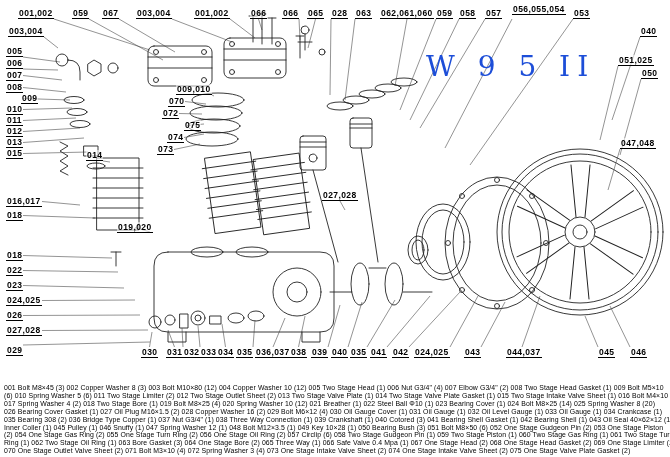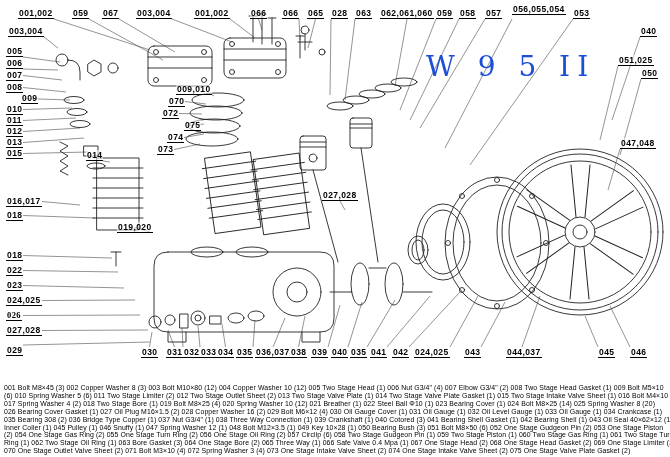--- a/index.html
+++ b/index.html
@@ -307,21 +307,21 @@
     <span class="callout" style="left: 6px; top: 137px;">013</span>
     <span class="callout" style="left: 6px; top: 148px;">015</span>
     <span class="callout" style="left: 86px; top: 150px;">014</span>
     <span class="callout" style="left: 6px; top: 196px;">016,017</span>
     <span class="callout" style="left: 6px; top: 210px;">018</span>
     <span class="callout" style="left: 117px; top: 222px;">019,020</span>
     <span class="callout" style="left: 6px; top: 250px;">018</span>
     <span class="callout" style="left: 6px; top: 265px;">022</span>
     <span class="callout" style="left: 6px; top: 280px;">023</span>
     <span class="callout" style="left: 6px; top: 295px;">024,025</span>
-    <span class="callout" style="left: 6px; top: 310px; font-family: Liberation Serif, serif;">026</span>
+    <span class="callout" style="left: 6px; top: 310px;">026</span>
     <span class="callout" style="left: 6px; top: 325px;">027,028</span>
     <span class="callout" style="left: 6px; top: 345px;">029</span>
     <span class="callout" style="left: 176px; top: 84px;">009,010</span>
     <span class="callout" style="left: 168px; top: 96px;">070</span>
     <span class="callout" style="left: 162px; top: 108px; text-align: right;">072</span>
     <span class="callout" style="left: 170px; top: 120px; margin-left: 14px;">075</span>
     <span class="callout" style="left: 167px; top: 132px;">074</span>
     <span class="callout" style="left: 157px; top: 144px;">073</span>
     <span class="callout" style="left: 322px; top: 190px;">027,028</span>
     <span class="callout" style="left: 141px; top: 347px;">030</span>

